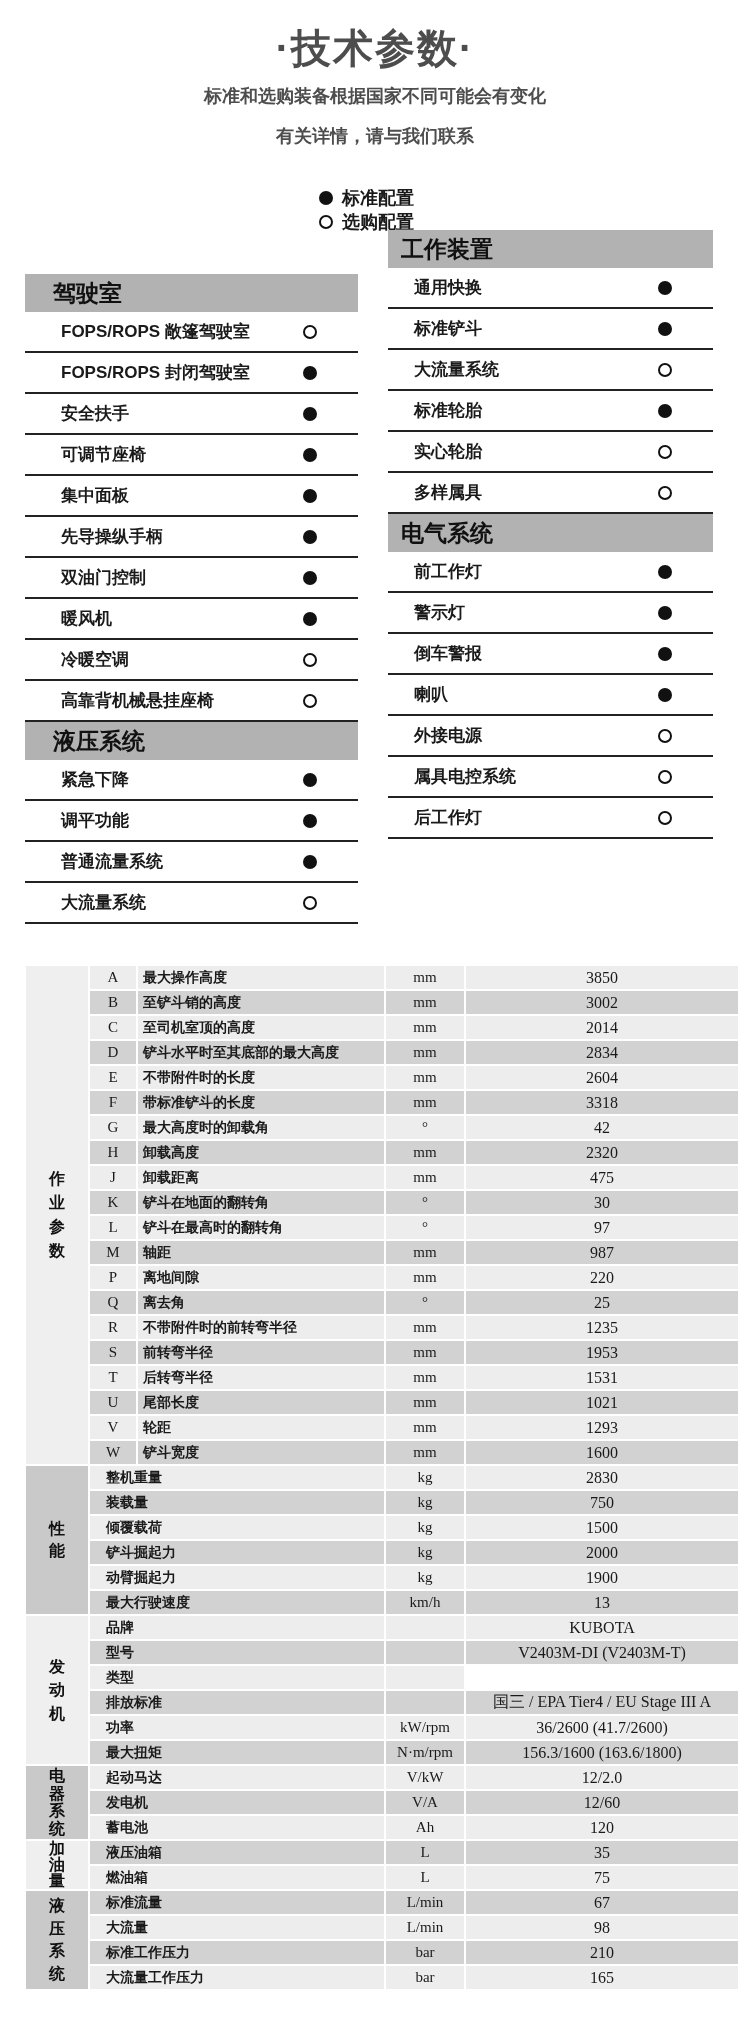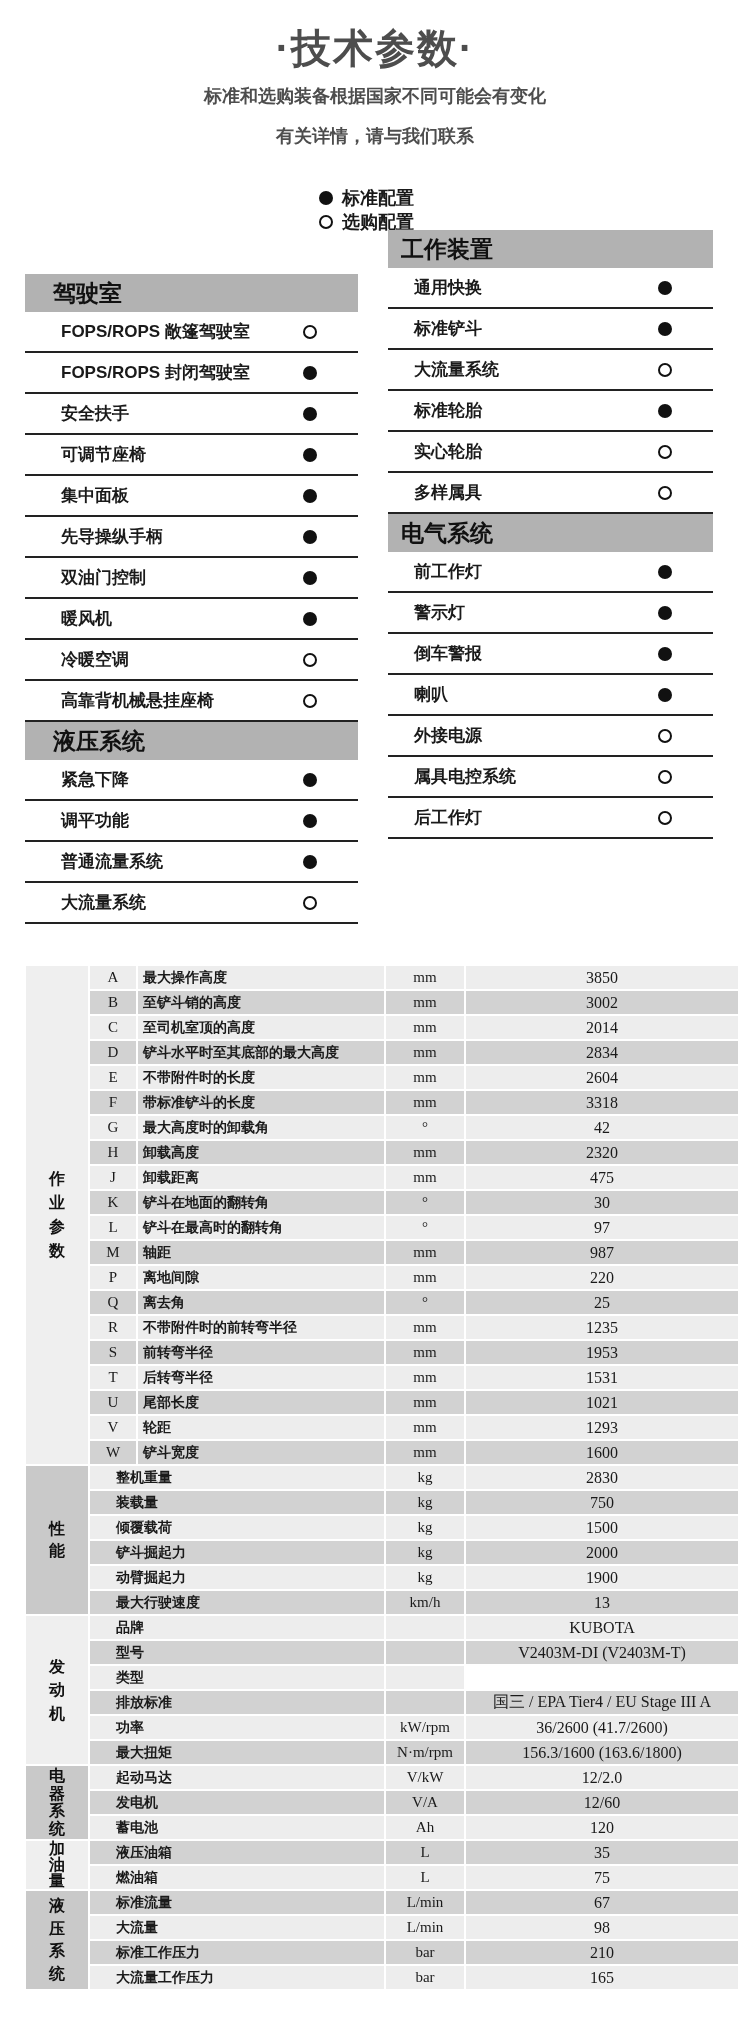--- a/index.html
+++ b/index.html
@@ -58,21 +58,21 @@
   .sec-dark{background:#c9c9c9;}
   .sec-cell{grid-column:1;display:flex;align-items:center;justify-content:center;}
   .vlabel-inner{
     display:flex;flex-direction:column;justify-content:space-evenly;align-items:center;
     max-height:100%;font-size:16px;font-weight:bold;color:#111;
   }
   .vlabel-inner span{line-height:1;}
   .letter-cell{grid-column:2;justify-content:center;
     font-family:"Liberation Serif",serif;font-size:15px;}
   .label-cell{grid-column:3;padding-left:5px;font-size:14px;font-weight:bold;}
-  .label-cell.wide{grid-column:2 / 4;padding-left:26px;}
+  .label-cell.wide{grid-column:2 / 4;padding-left:16px;}
   .unit-cell{grid-column:4;justify-content:center;
     font-family:"Liberation Serif",serif;font-size:15px;}
   .unit-cell.u-underline{}
   .value-cell{grid-column:5;justify-content:center;
     font-family:"Liberation Serif",serif;font-size:16px;}
   
   .page-footer{
     margin-top:40px;text-align:center;font-size:29px;font-weight:bold;color:#555;
   }
 </style>

